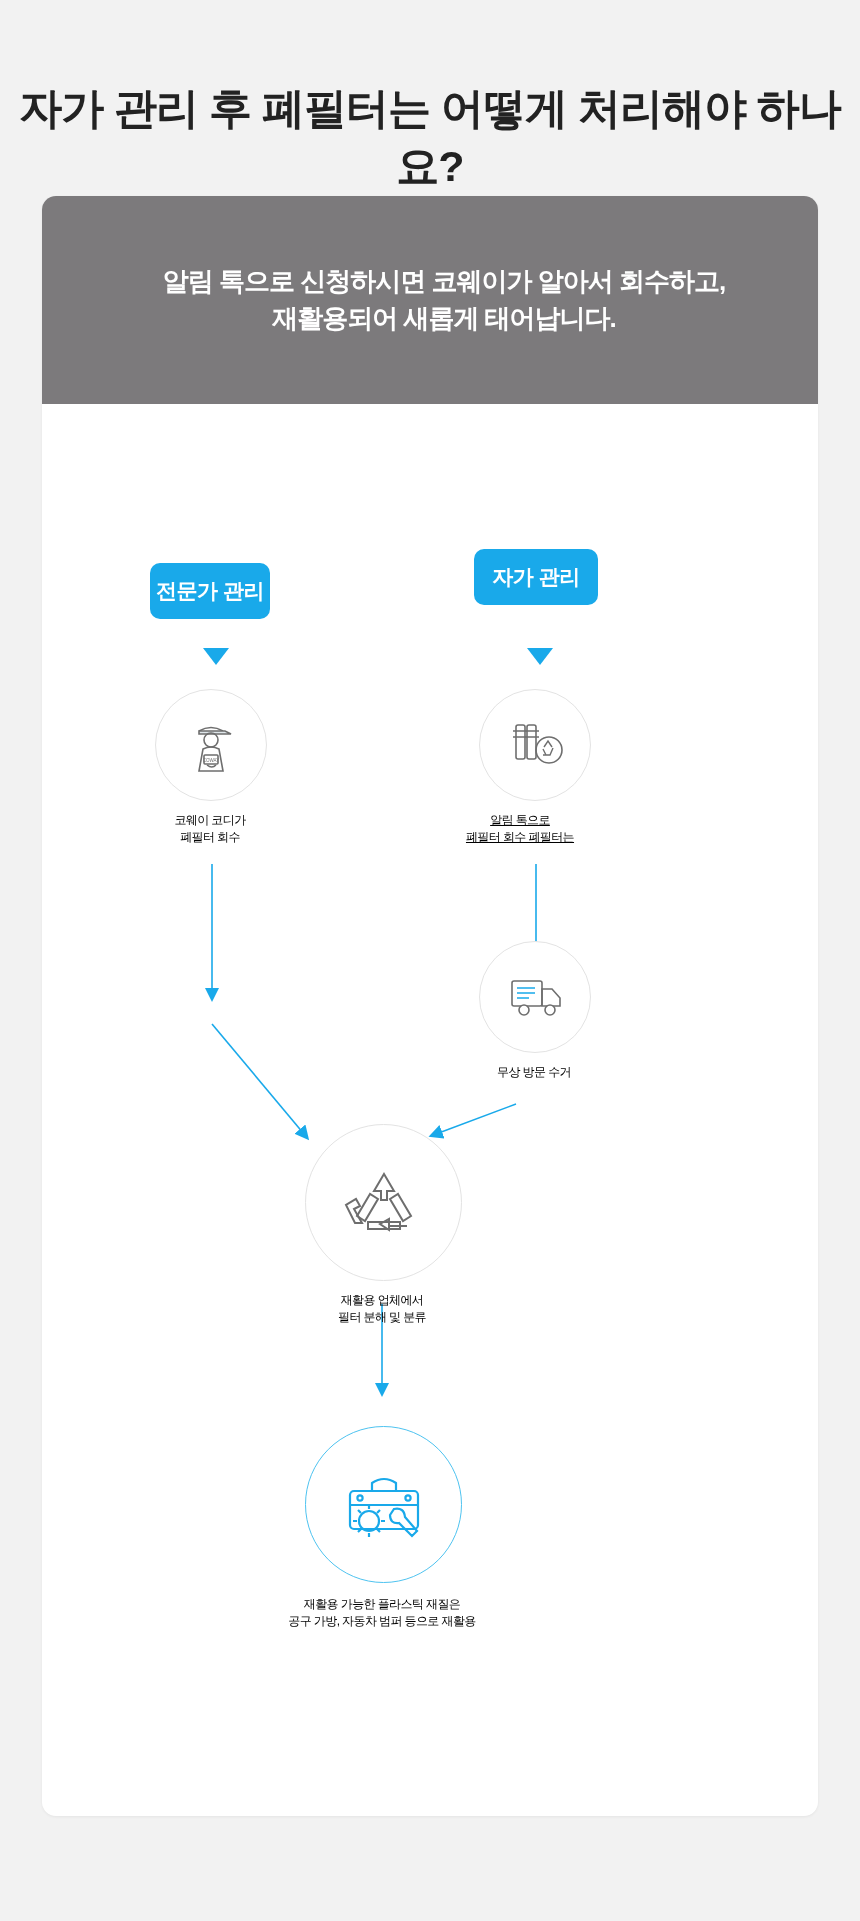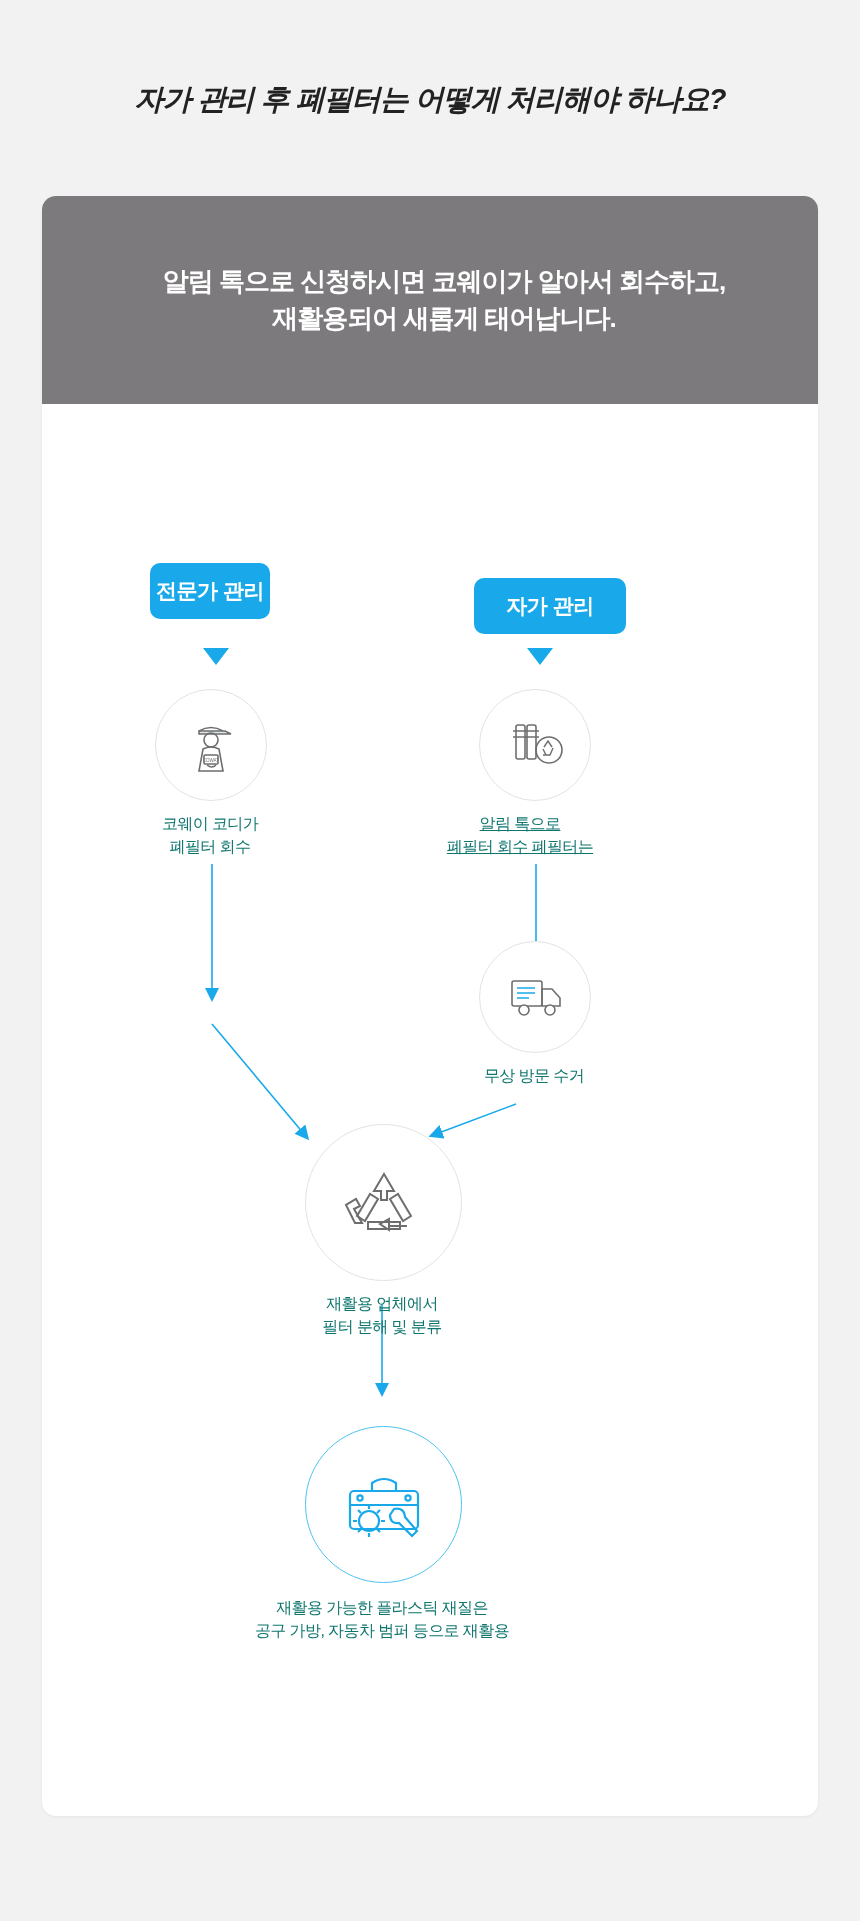--- a/index.html
+++ b/index.html
@@ -19,25 +19,24 @@
     height: 1921px;
     position: relative;
     background: #f2f2f2;
   }
   .page-title {
     position: absolute;
     top: 80px;
     left: 0;
     width: 860px;
     text-align: center;
-    font-size: 29px;
+    font-size: 43px;
     font-weight: bold;
     color: #222222;
     letter-spacing: -1px;
-    font-style: italic;
   }
   .card {
     position: absolute;
     top: 196px;
     left: 42px;
     width: 776px;
     height: 1620px;
     background: #ffffff;
     border-radius: 14px;
     box-shadow: 0 1px 3px rgba(0,0,0,0.06);
@@ -79,21 +78,21 @@
     border-radius: 10px;
     font-size: 21px;
     font-weight: bold;
     letter-spacing: -0.5px;
     display: flex;
     align-items: center;
     justify-content: center;
     height: 56px;
   }
   .pill-left  { left: 108px; top: 159px; width: 120px; }
-  .pill-right { left: 432px; top: 174px; width: 152px; }
+  .pill-right { left: 432px; top: 145px; width: 124px; }
 
   .tri {
     position: absolute;
     width: 0; height: 0;
     border-left: 13px solid transparent;
     border-right: 13px solid transparent;
     border-top: 17px solid #19a9ea;
   }
   .tri-left  { left: 161px; top: 244px; }
   .tri-right { left: 485px; top: 244px; }
@@ -105,22 +104,22 @@
     display: flex;
     align-items: center;
     justify-content: center;
   }
   .c-gray { border: 1px solid #e3e3e3; }
   .c-blue { border: 1px solid #4ec3f0; }
 
   .node-label {
     position: absolute;
     text-align: center;
-    font-size: 16px;
-    color: #0f766e;
+    font-size: 12px;
+    color: #000000;
     line-height: 1.45;
     letter-spacing: -0.6px;
   }
   .node-label span { display: block; }
 
   svg.connectors {
     position: absolute;
     left: 0; top: 0;
     width: 776px;
     height: 1412px;

